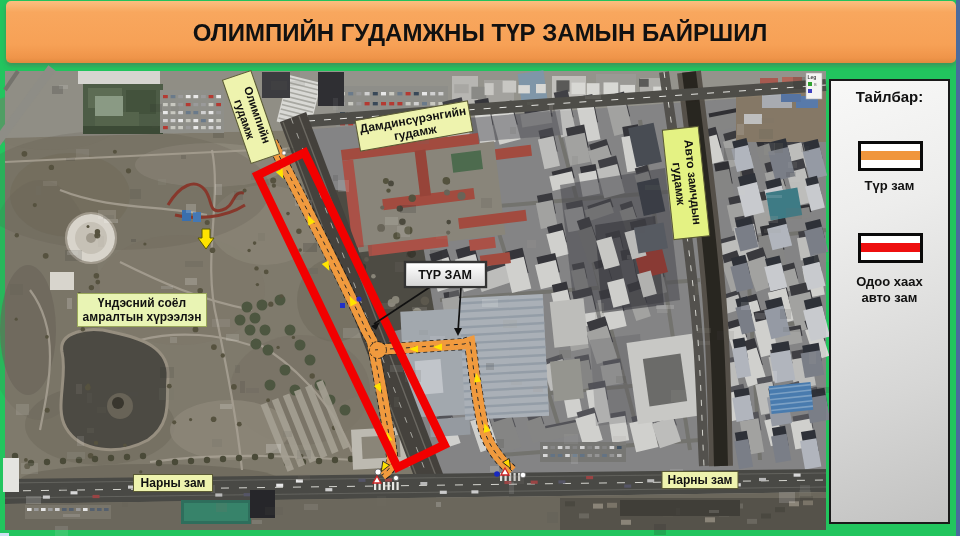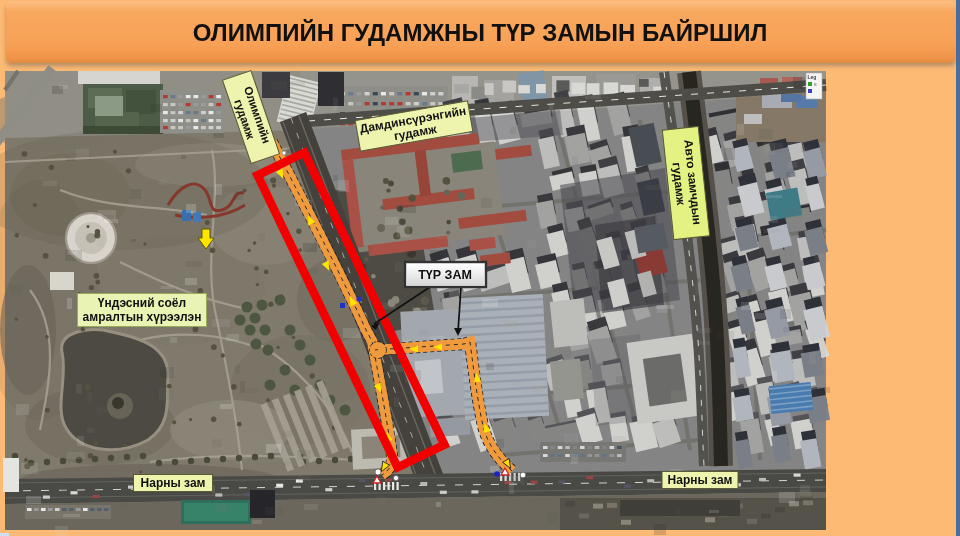--- a/index.html
+++ b/index.html
@@ -1,16 +1,16 @@
 <!DOCTYPE html>
 <html><head><meta charset="utf-8"><title>map</title>
 <style>
 html,body{margin:0;padding:0;background:#fff;width:960px;height:536px;overflow:hidden;}
 *{box-sizing:border-box;font-family:"Liberation Sans",sans-serif;}
-#page{position:relative;width:960px;height:536px;background:#fdba74;}
+#page{position:relative;width:960px;height:536px;background:#22c55e;}
 #header{position:absolute;left:6px;top:1px;width:950px;height:62px;border-radius:5px;
  background:linear-gradient(#fbbf80 0%,#f8a75e 18%,#f7a156 70%,#ef9449 92%,#e08a3e 100%);
  box-shadow:0 3px 4px rgba(90,90,90,0.45);}
 #title{position:absolute;left:0;top:19px;width:100%;text-align:center;font-size:24px;font-weight:bold;color:#111;}
 #rightstrip{position:absolute;right:0;top:0;width:4px;height:536px;background:#4a6b9d;}
 #legendpanel{position:absolute;left:829px;top:79px;width:121px;height:445px;border:2px solid #1a1a1a;
  background:linear-gradient(160deg,#f8f8f7 0%,#ededec 30%,#d6d6d5 70%,#c2c2c1 100%);}
 .lg-title{position:absolute;left:0;top:7px;width:100%;text-align:center;font-weight:bold;font-size:15px;color:#111;}
 .sym{position:absolute;left:27px;width:65px;height:30px;background:#fff;border:3.5px solid #0a0a0a;}
 .band{position:absolute;left:0;top:7px;width:100%;height:9px;}
@@ -1478,16 +1478,32 @@
 
 <g>
         <rect x="806.0" y="73.0" width="16.0" height="26.0" fill="#f4f4f2" stroke="#aaa" stroke-width="0.6"></rect>
         <text x="807.5" y="79" font-family="Liberation Sans, sans-serif" font-size="5" font-weight="bold" fill="#444">Leg</text>
         <rect x="808.0" y="82.0" width="4.0" height="4.0" fill="#2fa02f"></rect>
         <rect x="808.0" y="89.0" width="4.0" height="4.0" fill="#4040c0"></rect>
         <text x="814" y="86" font-family="Liberation Sans, sans-serif" font-size="4" fill="#666">B</text>
       </g>
 </svg>
 
+<div id="legendpanel">
+
+ <div class="lg-title">Тайлбар:</div>
+
+ <div class="sym" style="top:60px">
+        <div class="band" style="background:#f0963c"></div>
+      </div>
+
+ <div class="lg-cap" style="top:97px">Түр зам</div>
+
+ <div class="sym" style="top:152px">
+        <div class="band" style="background:#ee0f0f"></div>
+      </div>
+
+ <div class="lg-cap" style="top:193px">Одоо хаах<br>авто зам</div>
+</div>
 
 <div id="rightstrip"></div>
 
 <div id="bottomblue"></div>
 </div>
 </body></html>

